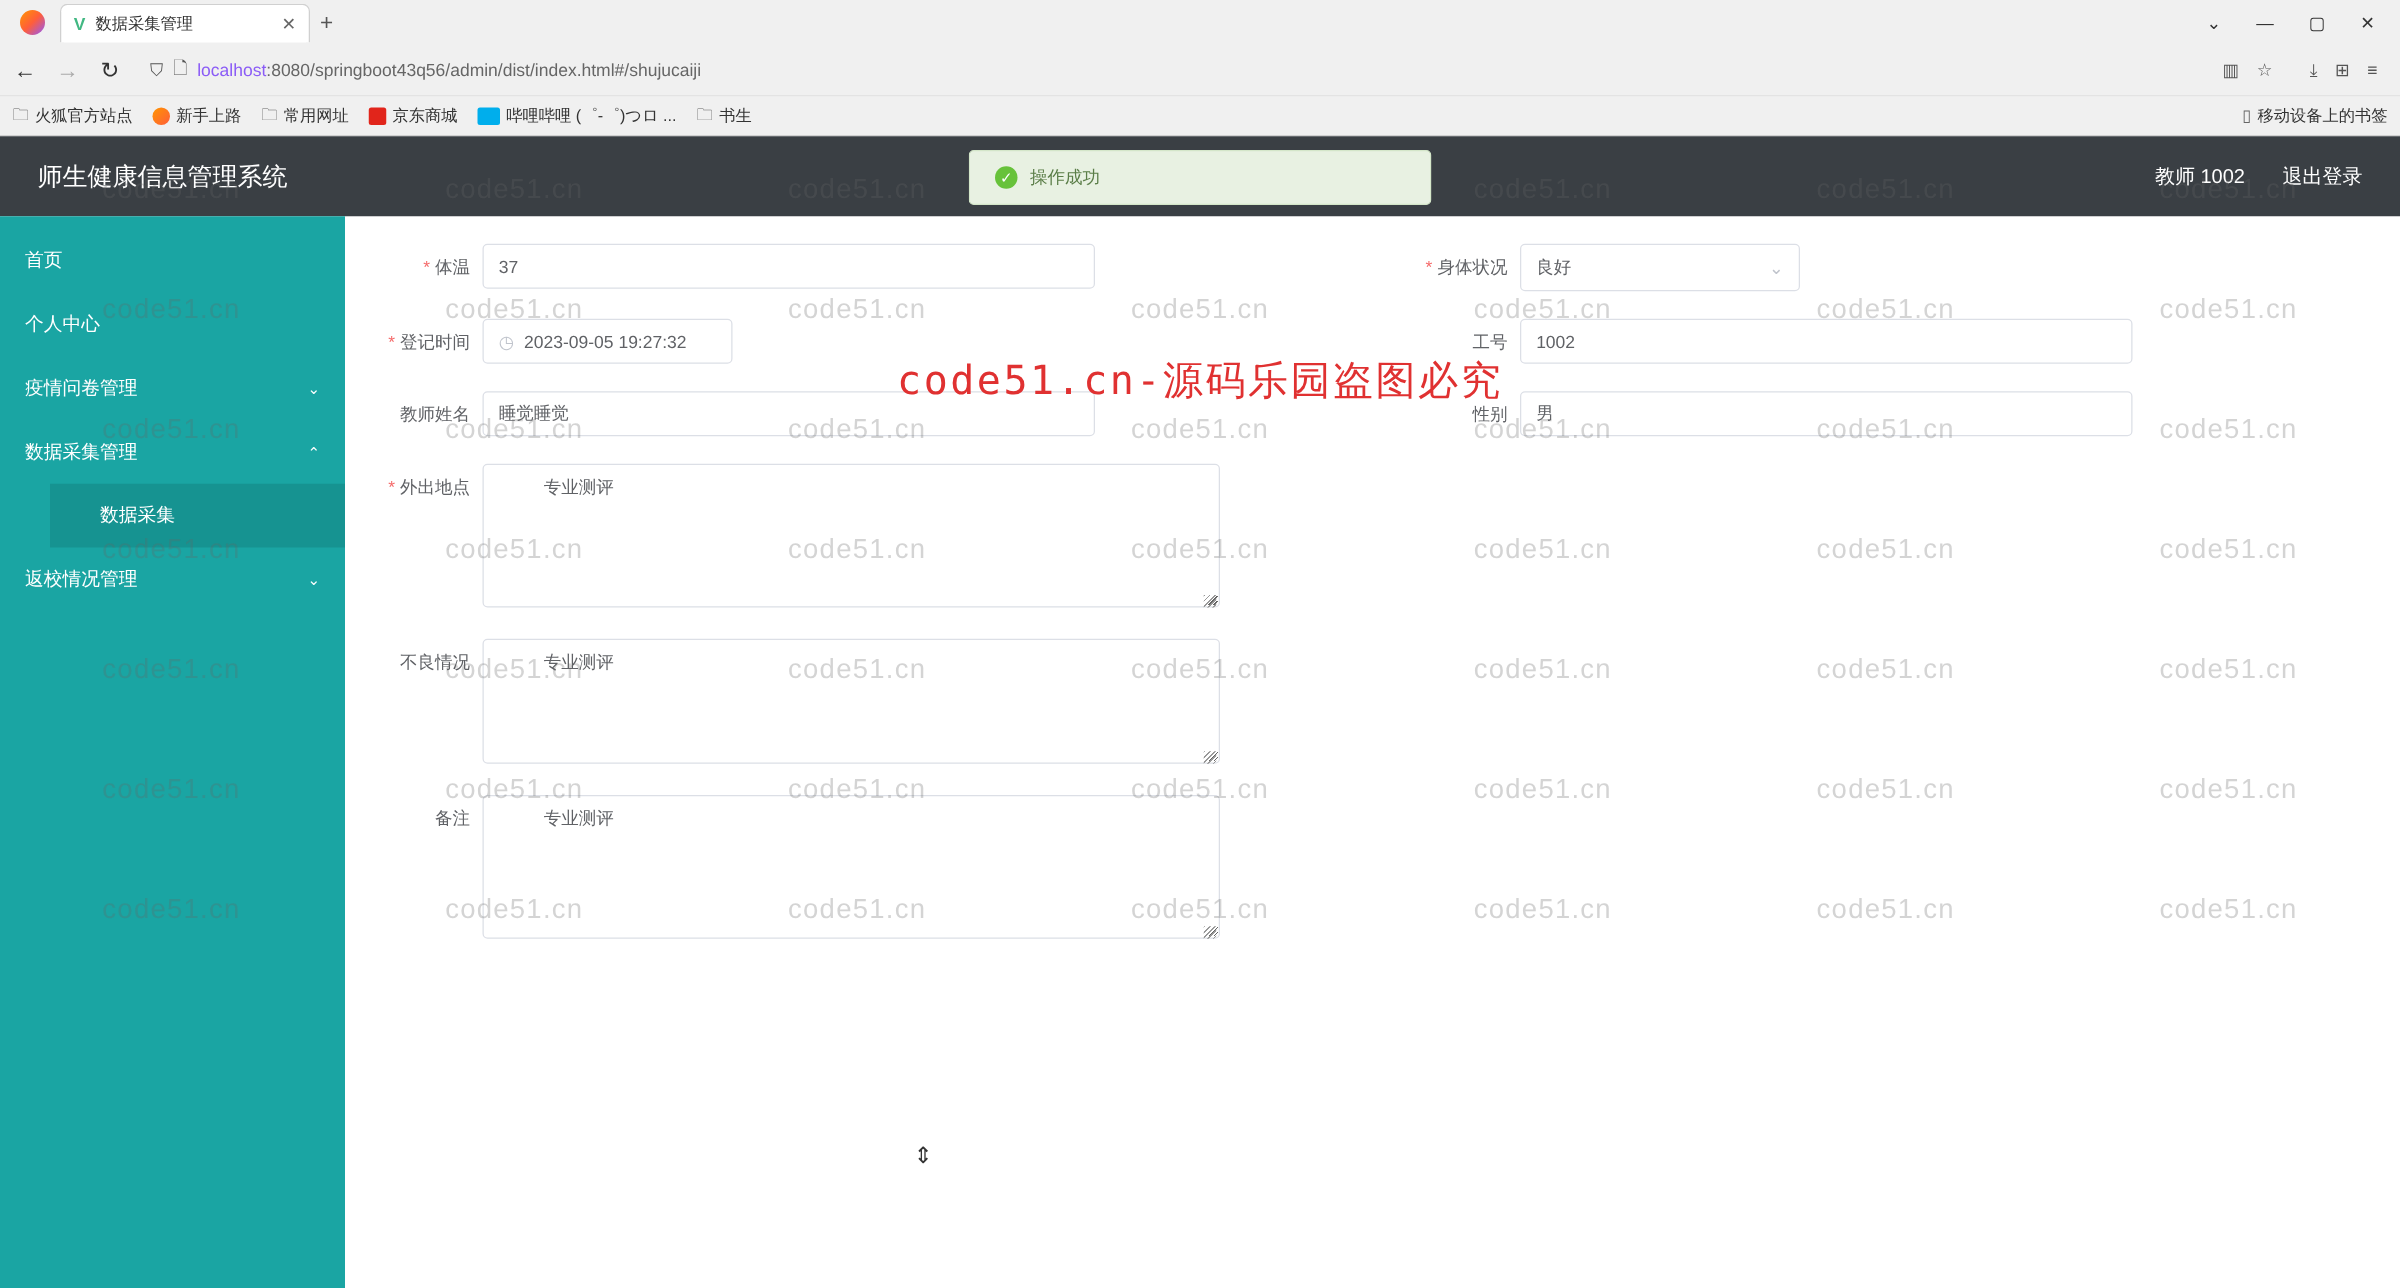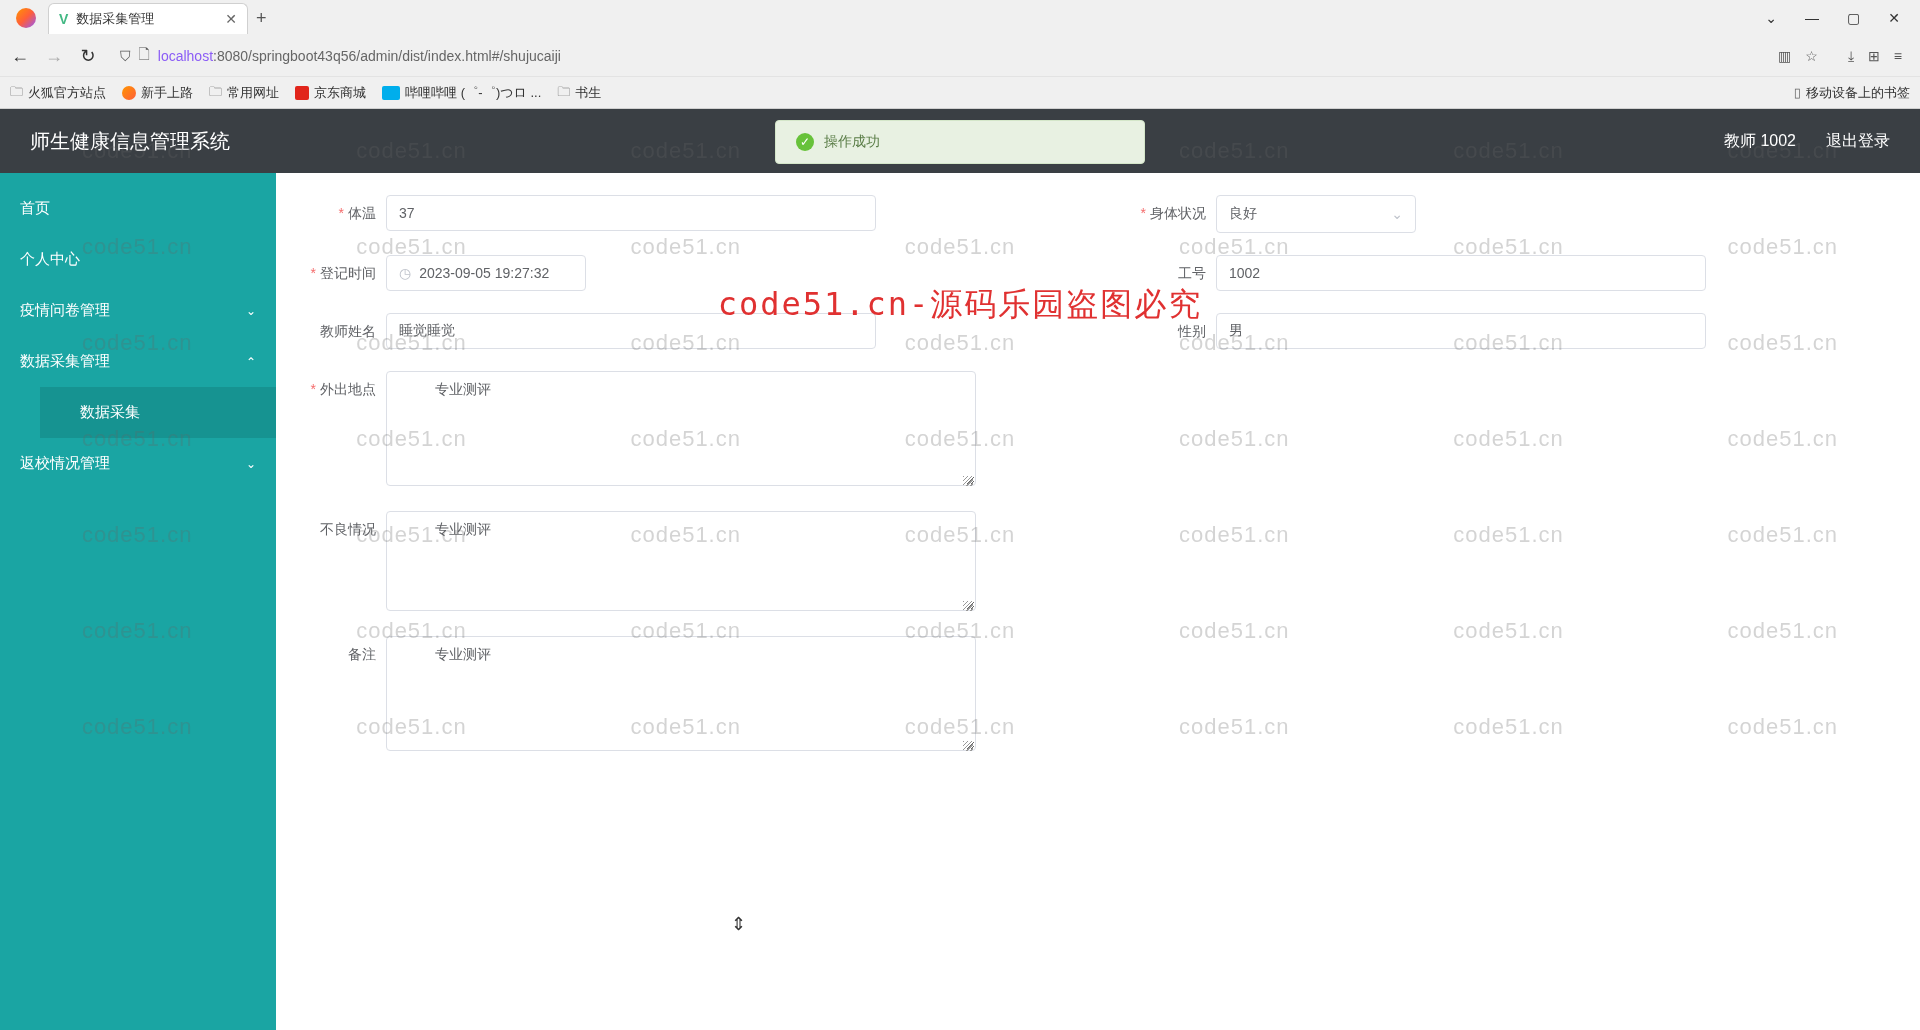--- a/index.html
+++ b/index.html
@@ -54,21 +54,21 @@
 
 .content { flex: 1; padding: 0 20px 20px 20px; overflow-y: auto; position: relative; }
 .form-row { display: flex; gap: 60px; margin-top: 22px; }
 .form-group { display: flex; align-items: flex-start; }
 .form-group.half { width: 48%; }
 .form-label { width: 90px; text-align: right; padding-right: 10px; color: #606266; font-size: 14px; padding-top: 10px; }
 .required::before { content: "*"; color: #f56c6c; margin-right: 4px; }
 .form-control { border: 1px solid #dcdfe6; border-radius: 4px; padding: 9px 12px; font-size: 14px; color: #606266; background: #fff; }
 .input-md { width: 490px; }
 .input-sm { width: 200px; }
-.select-sm { width: 200px; display: flex; justify-content: space-between; align-items: center; cursor: pointer; }
+.select-sm { width: 224px; display: flex; justify-content: space-between; align-items: center; cursor: pointer; }
 .textarea-lg { width: 590px; height: 115px; resize: vertical; font-family: inherit; position: relative; padding-left: 48px; }
 .textarea-wrap { position: relative; }
 .resize-grip { position: absolute; right: 3px; bottom: 3px; width: 10px; height: 10px; background: repeating-linear-gradient(135deg,#999,#999 1px,transparent 1px,transparent 3px); pointer-events: none; }
 .date-input { display: flex; align-items: center; gap: 8px; }
 .clock-icon { color: #c0c4cc; }
 
 
 .watermark { position: fixed; top: 108px; left: 0; right: 0; bottom: 0; pointer-events: none; z-index: 1; }
 .wm-row { display: flex; justify-content: space-around; opacity: 0.28; color: #666; font-size: 22px; font-family: Arial; letter-spacing: 1px; }
 .watermark-main { position: absolute; top: 283px; left: 50%; transform: translateX(-50%); color: #e03131; font-size: 32px; font-family: "SimHei", monospace; letter-spacing: 2px; pointer-events: none; z-index: 2; white-space: nowrap; }

